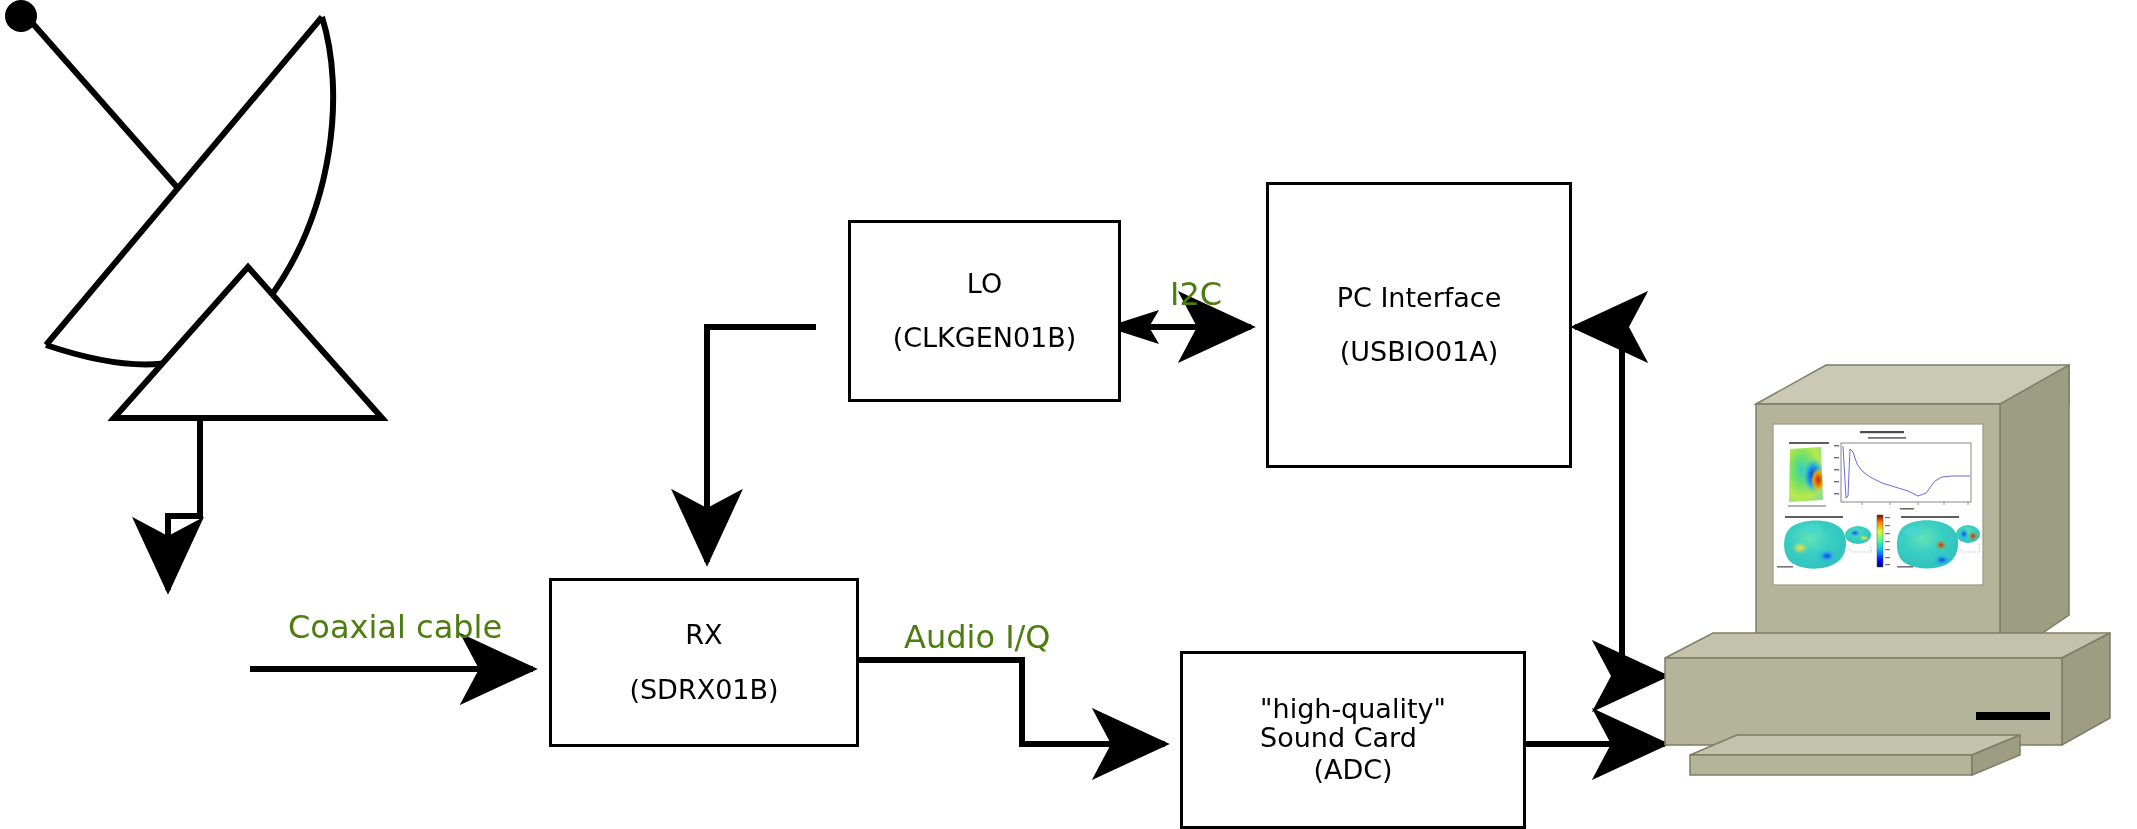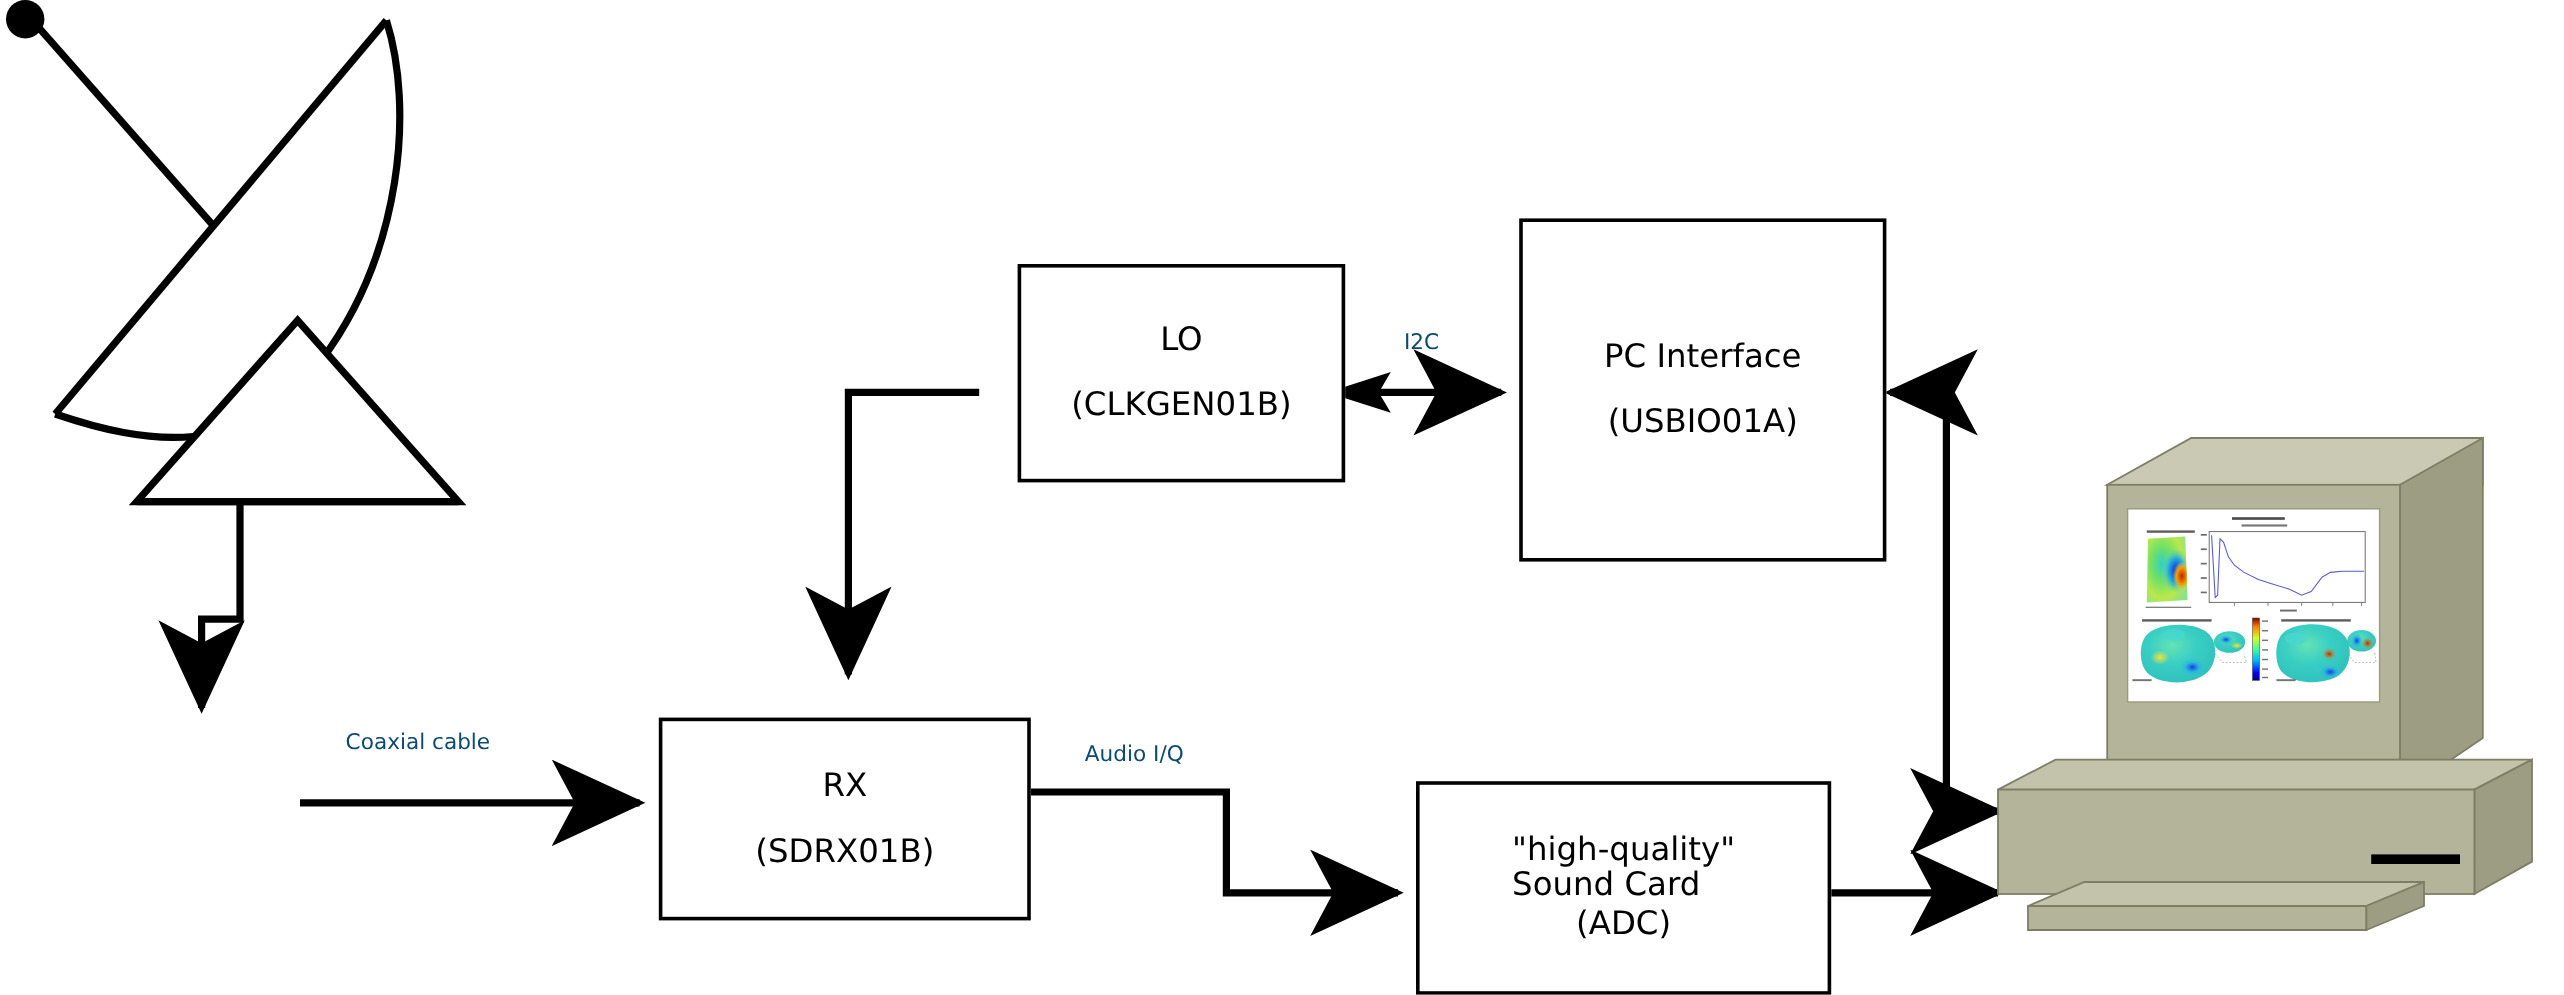--- a/index.html
+++ b/index.html
@@ -3,21 +3,21 @@
 <meta charset="utf-8">
 <style>
   html,body{margin:0;padding:0;background:#ffffff;}
   body{
     font-family:"DejaVu Sans","Liberation Sans",sans-serif;
     width:2137px;height:829px;overflow:hidden;position:relative;
   }
   #stage{position:absolute;left:0;top:0;width:2137px;height:829px;}
   #stage svg{position:absolute;left:0;top:0;}
   .edge-label{
-    position:absolute;color:#0c4a6e;font-size:18px;white-space:nowrap;
+    position:absolute;color:#4d7c0f;font-size:32px;white-space:nowrap;
   }
   .box{
     position:absolute;border:3px solid #000;background:#fff;box-sizing:border-box;
     display:flex;flex-direction:column;align-items:center;justify-content:center;
   }
   .box .ln{font-size:27px;color:#000;line-height:1.05;white-space:pre;}
   .gap{height:26px;}
   .gap-s{height:4px;}
 </style>
 </head>
@@ -233,21 +233,21 @@
 
       <rect x="1976" y="712" width="74" height="8" fill="#000"></rect>
 
       <polygon points="1690,755 1737,735 2020,735 1972,755" fill="#c3c3ac" stroke="#7e7e66" stroke-width="1.5"></polygon>
       <polygon points="1690,755 1972,755 1972,775 1690,775" fill="#b4b49a" stroke="#7e7e66" stroke-width="1.5"></polygon>
       <polygon points="1972,755 2020,735 2020,755 1972,775" fill="#9d9d84" stroke="#7e7e66" stroke-width="1.5"></polygon>
     </g>
   </svg>
 
 
-  <div class="box" style="left:549px;top:578px;width:310px;height:169px;margin-top:20px;">
+  <div class="box" style="left:549px;top:578px;width:310px;height:169px;">
     <div class="ln">RX</div>
     <div class="gap"></div>
     <div class="ln">(SDRX01B)</div>
   </div>
 
   <div class="box" style="left:816px;top:220px;width:273px;height:182px;margin-left:32px;">
     <div class="ln">LO</div>
     <div class="gap"></div>
     <div class="ln">(CLKGEN01B)</div>
   </div>

